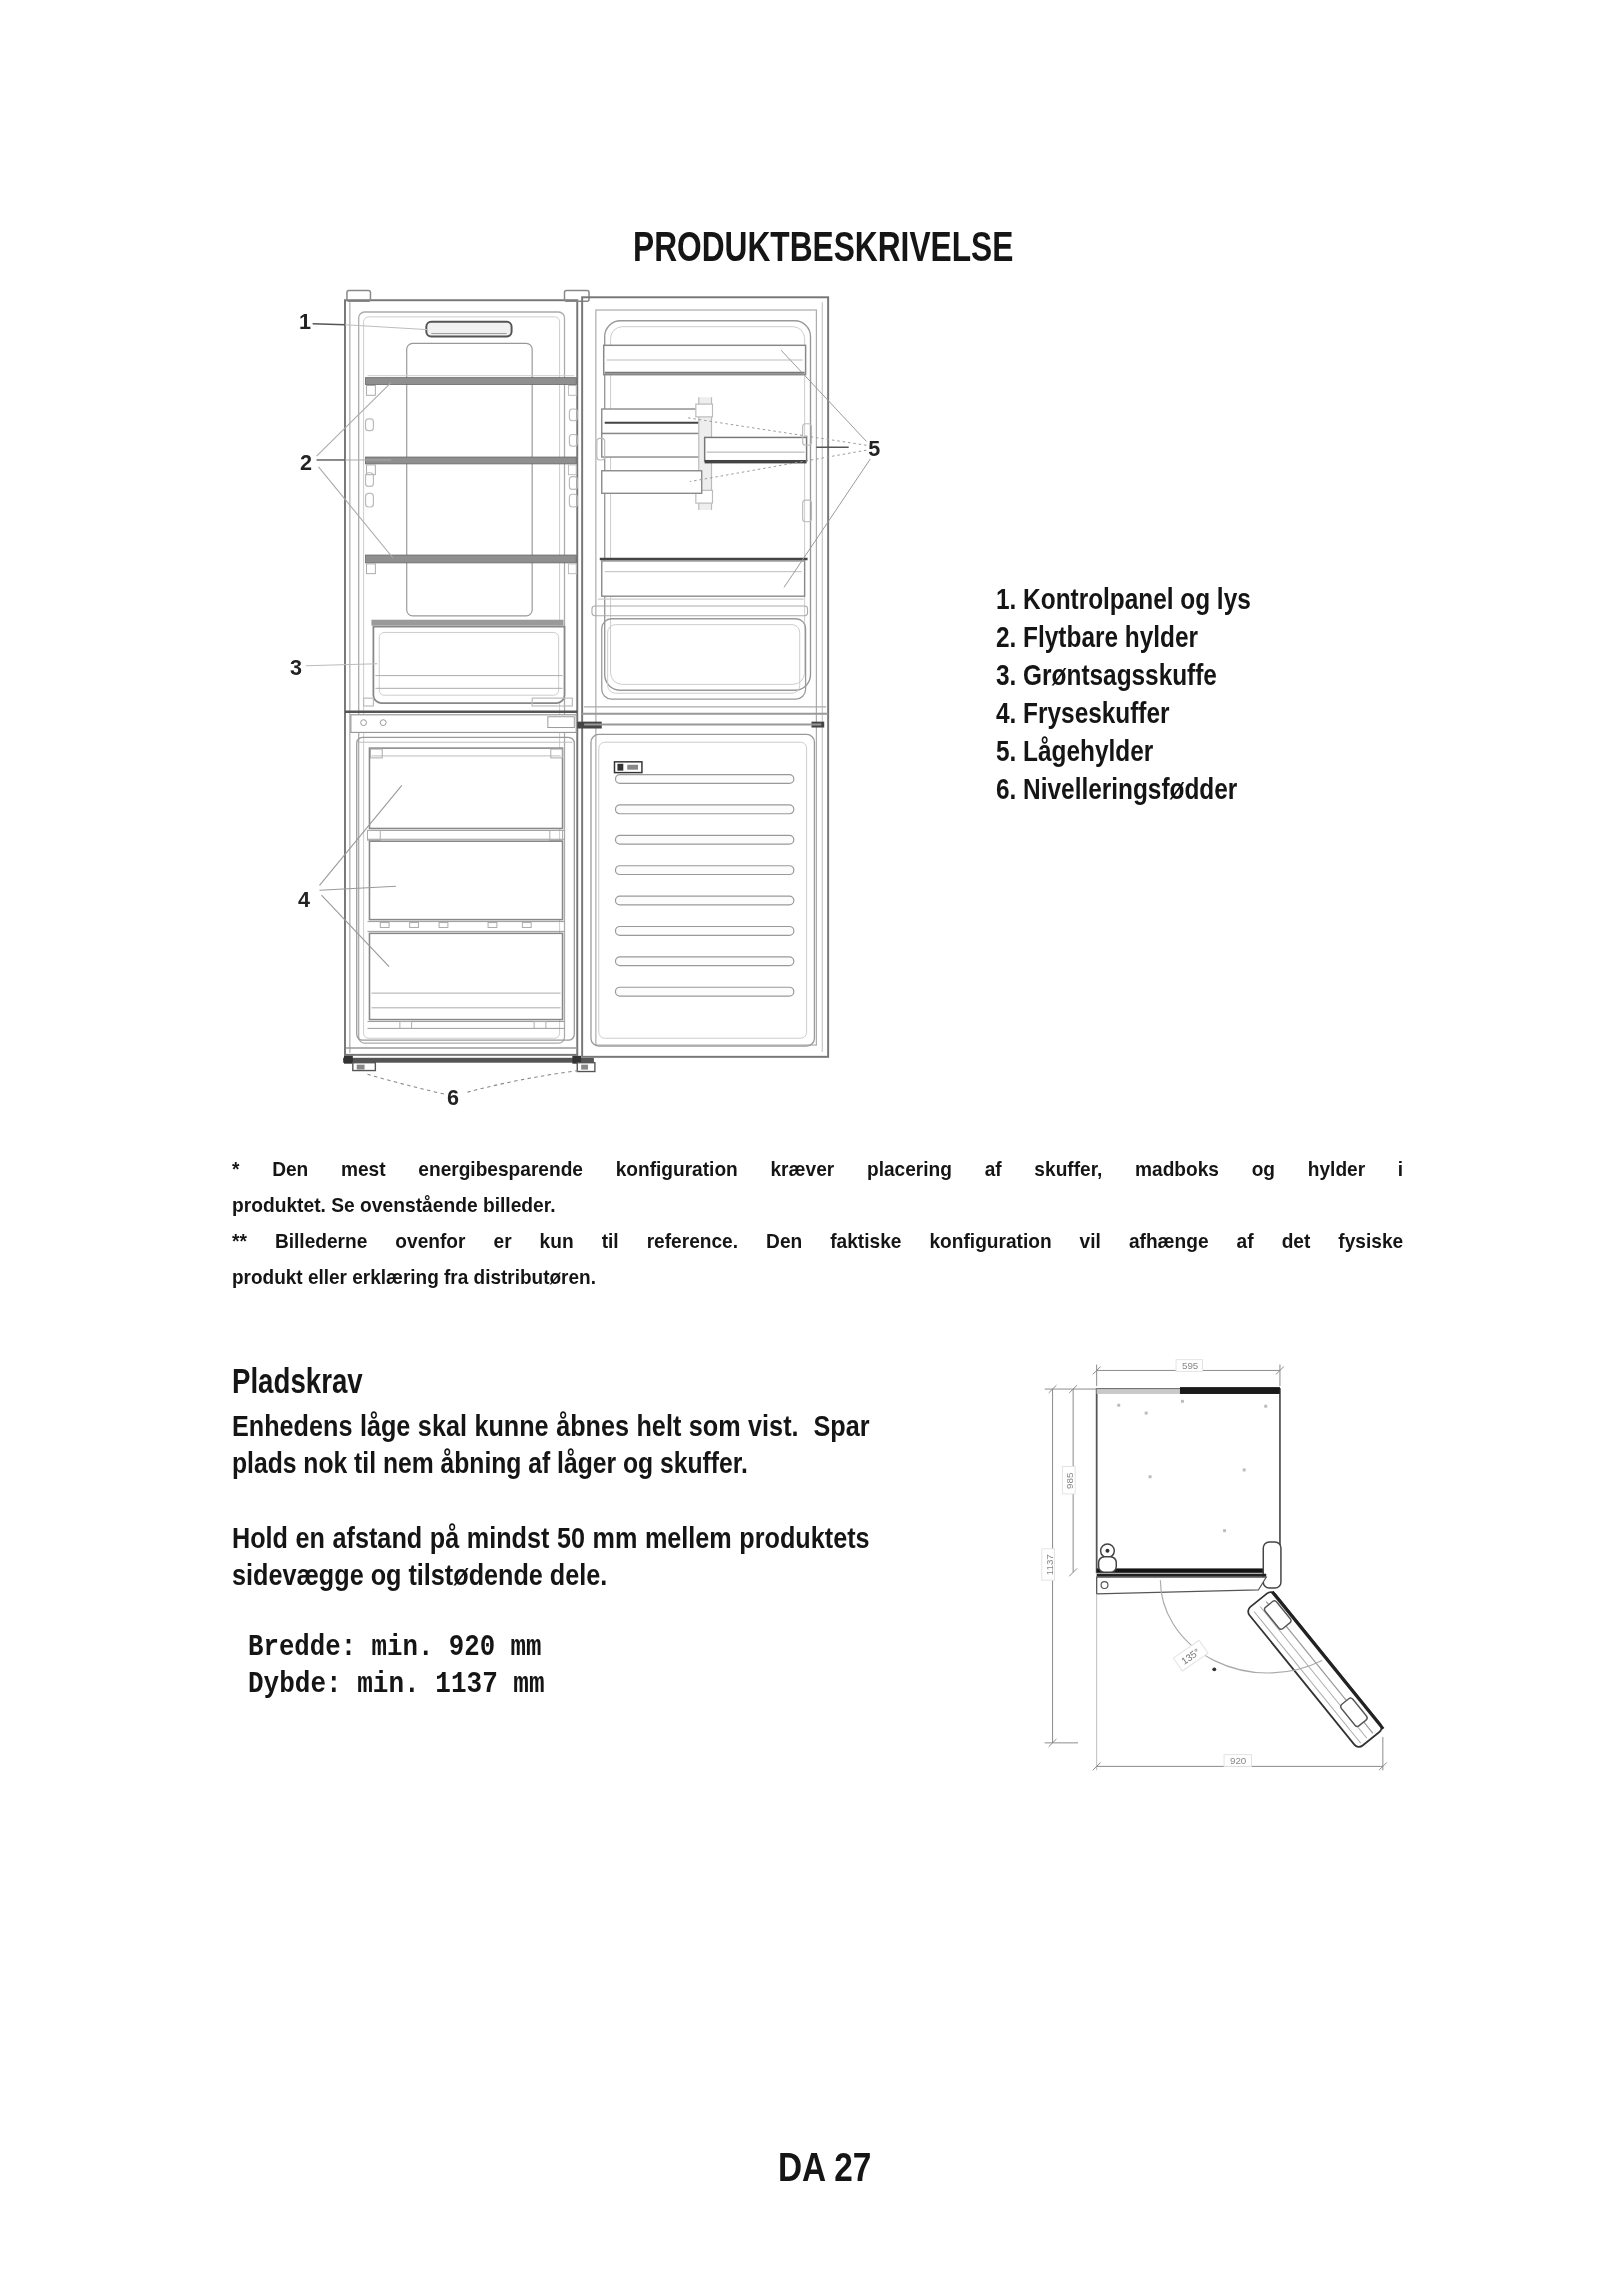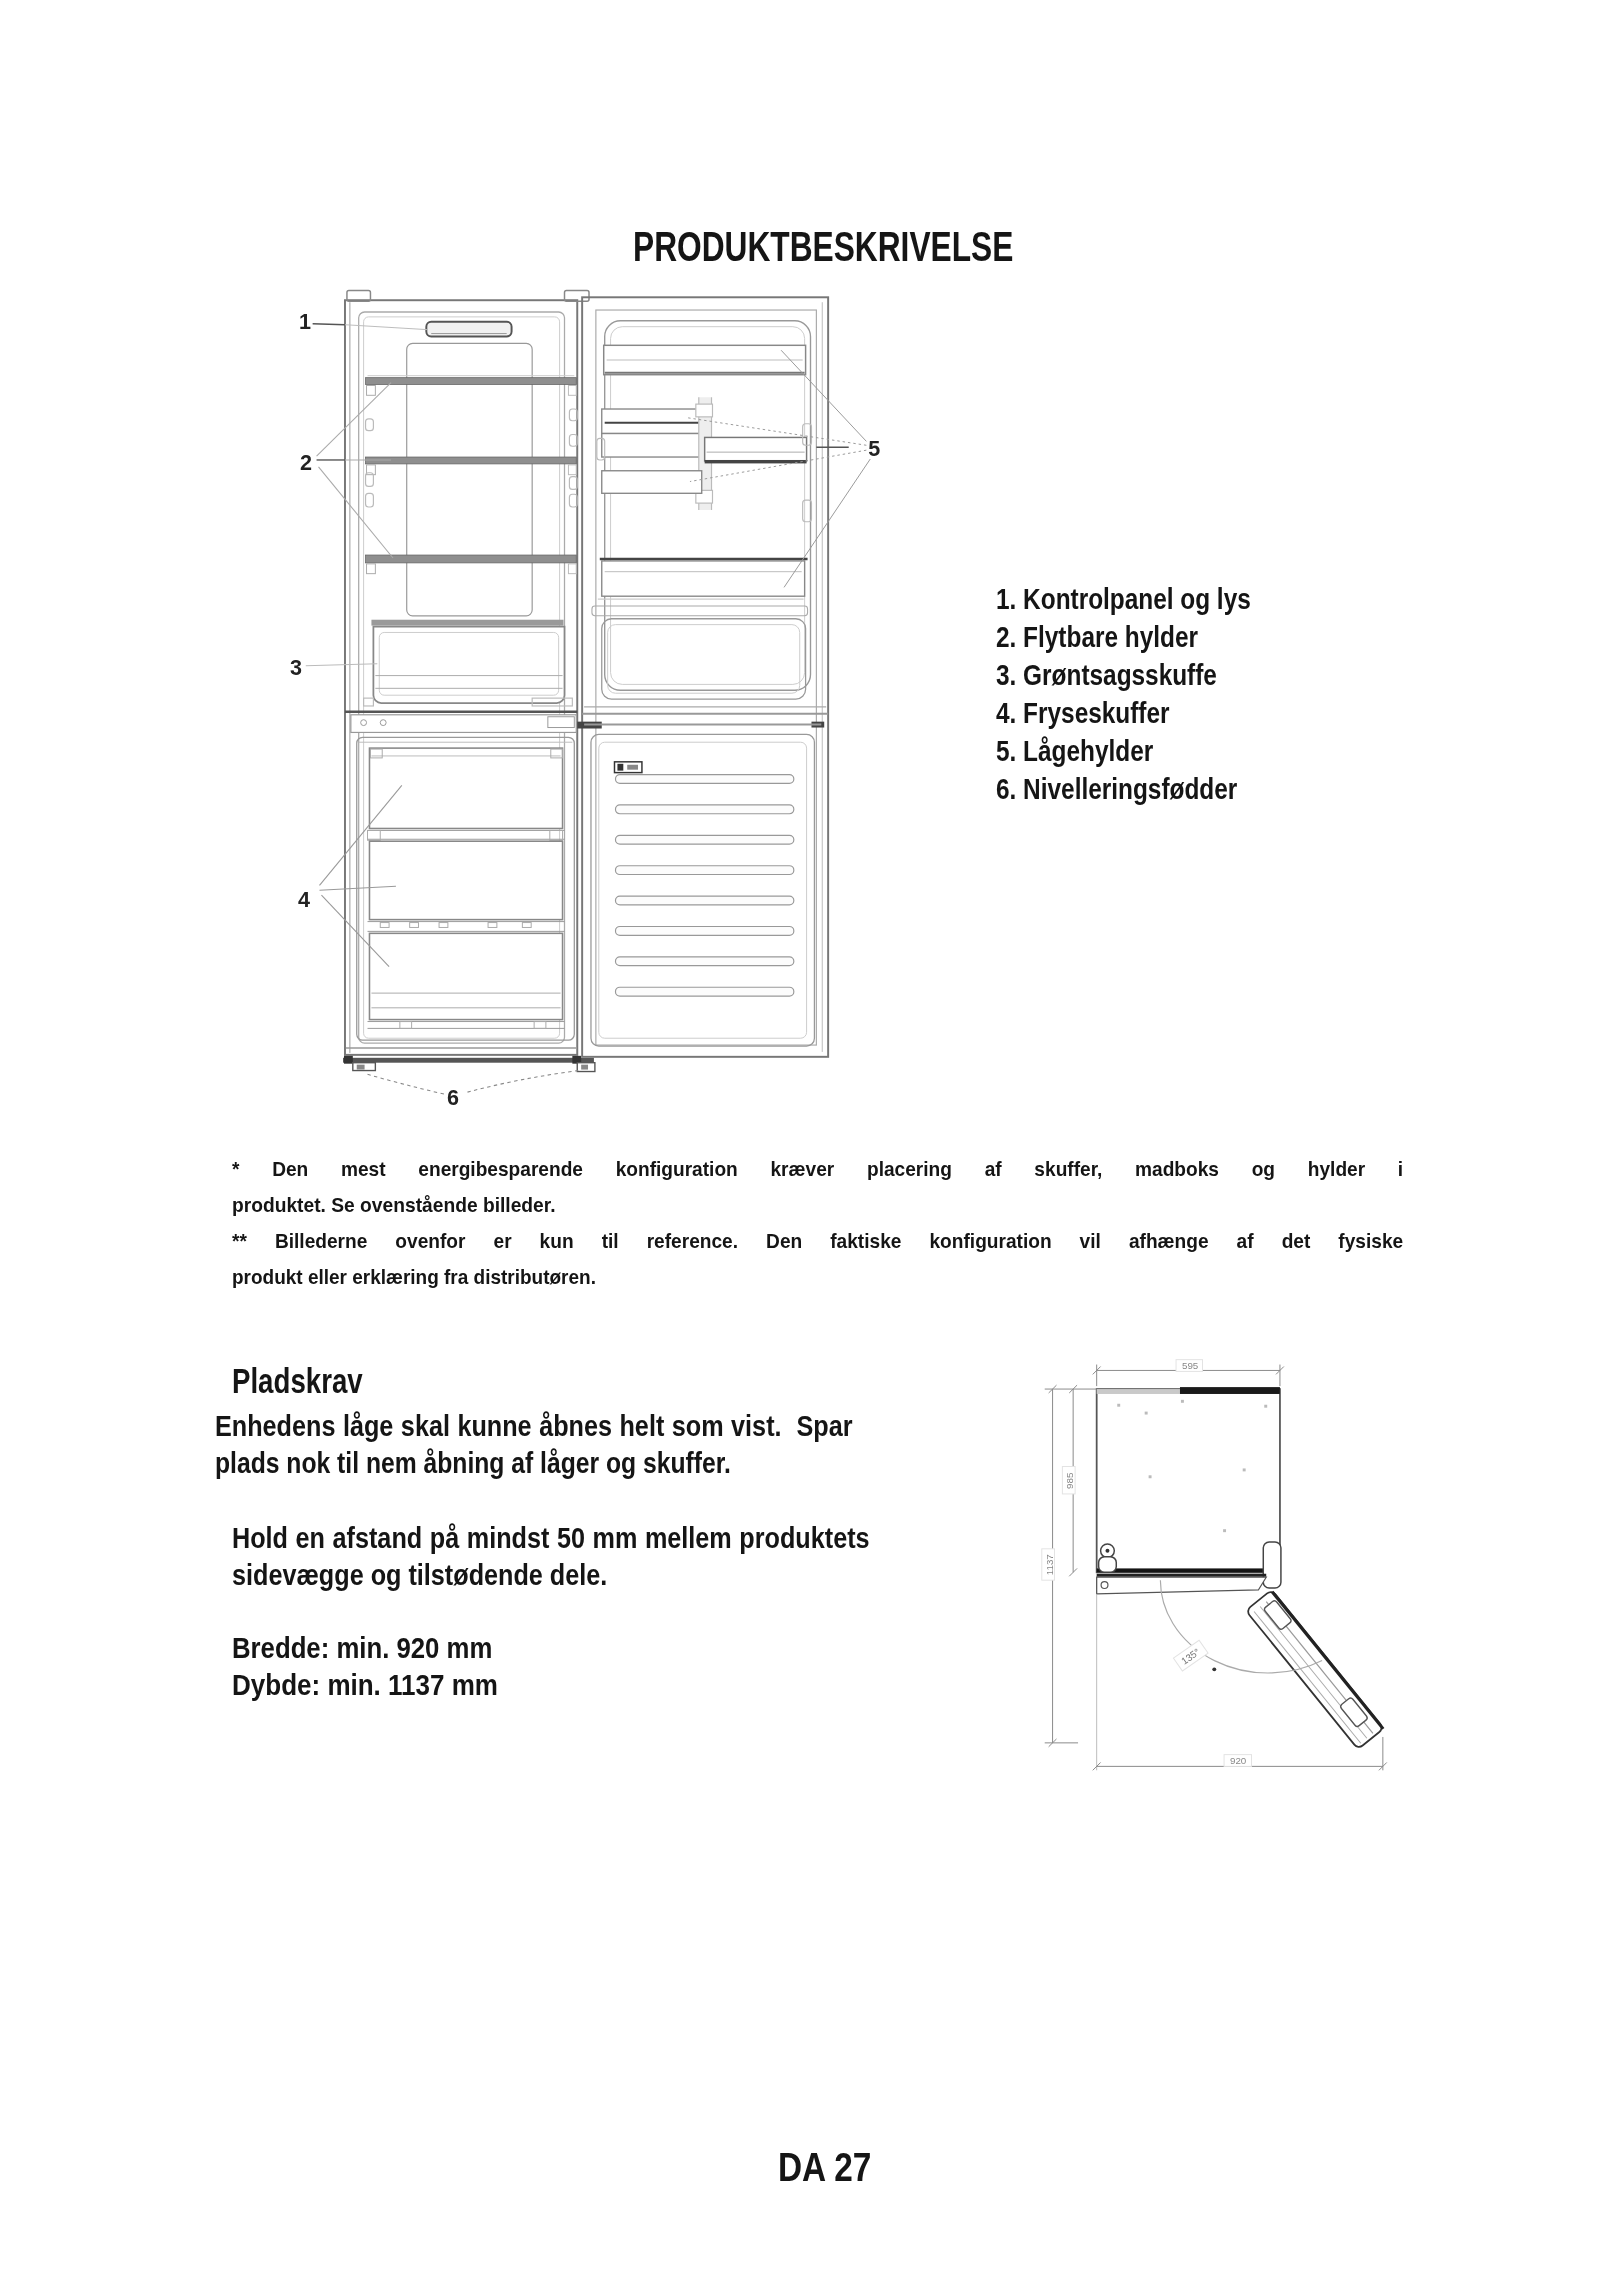--- a/index.html
+++ b/index.html
@@ -32,31 +32,31 @@
 
 <div class="abs b" style="left:232px;top:1151px;font-size:21px;line-height:36px;">
   <div class="sx" style="width:1287px;transform:scaleX(.91);text-align:justify;text-align-last:justify;white-space:nowrap;">* Den mest energibesparende konfiguration kræver placering af skuffer, madboks og hylder i</div>
   <div class="sx nw" style="transform:scaleX(.915);">produktet. Se ovenstående billeder.</div>
   <div class="sx" style="width:1287px;transform:scaleX(.91);text-align:justify;text-align-last:justify;white-space:nowrap;">** Billederne ovenfor er kun til reference. Den faktiske konfiguration vil afhænge af det fysiske</div>
   <div class="sx nw" style="transform:scaleX(.904);">produkt eller erklæring fra distributøren.</div>
 </div>
 
 <div class="abs b nw sx" style="left:232px;top:1361px;font-size:35px;transform:scaleX(.79);">Pladskrav</div>
 
-<div class="abs b" style="left:215px;top:1407px;font-size:30px;line-height:37px;">
+<div class="abs b" style="left:232px;top:1407px;font-size:30px;line-height:37px;">
   <div class="sx" style="width:759px;transform:scaleX(.84);text-align:justify;text-align-last:justify;white-space:nowrap;">Enhedens låge skal kunne åbnes helt som vist.&nbsp; Spar</div>
   <div class="sx nw" style="transform:scaleX(.823);">plads nok til nem åbning af låger og skuffer.</div>
 </div>
 
 <div class="abs b" style="left:232px;top:1519px;font-size:30px;line-height:37px;">
   <div class="sx" style="width:759px;transform:scaleX(.84);text-align:justify;text-align-last:justify;white-space:nowrap;">Hold en afstand på mindst 50 mm mellem produktets</div>
   <div class="sx nw" style="transform:scaleX(.84);">sidevægge og tilstødende dele.</div>
 </div>
 
-<div class="abs b" style="left:232px;top:1629px;font-size:30px;line-height:37px;">
+<div class="abs b" style="left:248px;top:1629px;font-size:30px;line-height:37px;font-family:Liberation Mono, monospace;">
   <div class="sx nw" style="transform:scaleX(.858);">Bredde: min. 920 mm</div>
   <div class="sx nw" style="transform:scaleX(.867);">Dybde: min. 1137 mm</div>
 </div>
 
 <div class="abs b nw sx" style="left:778px;top:2145px;font-size:40px;transform:scaleX(.835);">DA 27</div>
 
 <svg class="abs" style="left:0;top:0;" width="1621" height="2293" viewBox="0 0 1654 2339" fill="none">
 
 <g stroke="#777" stroke-width="2">
   <rect x="352" y="306" width="237" height="770"></rect>

